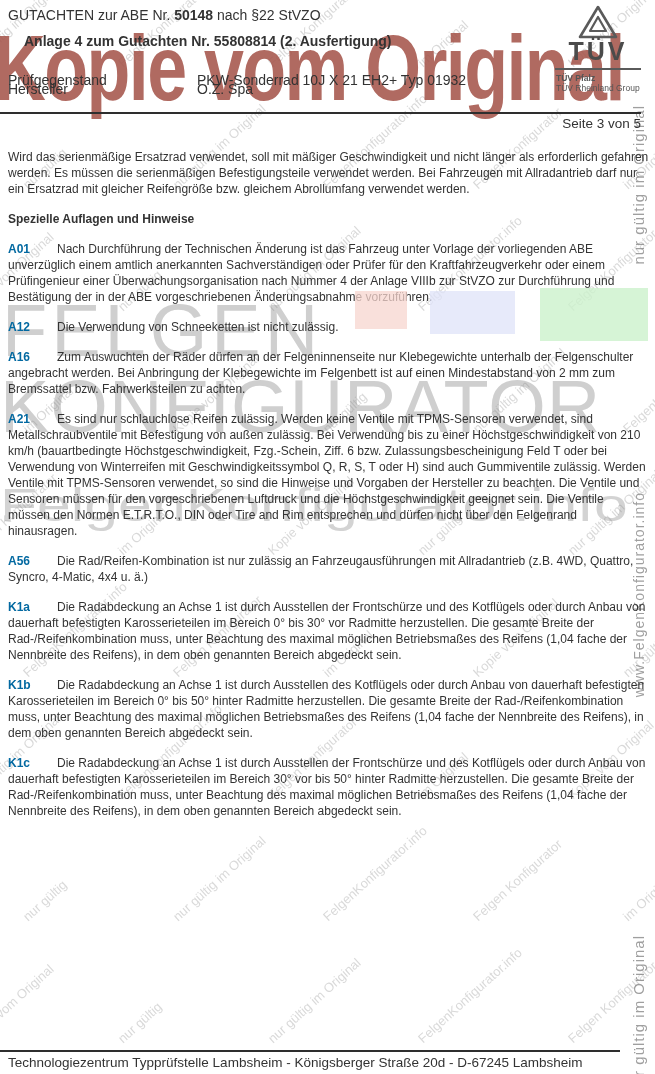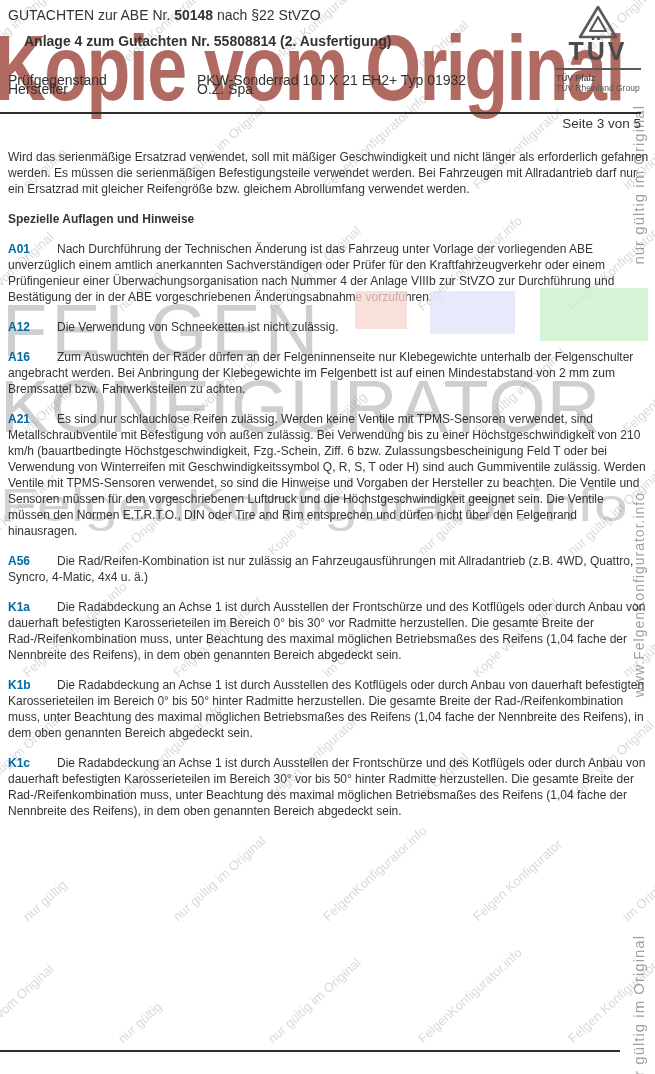--- a/index.html
+++ b/index.html
@@ -151,19 +151,20 @@
       <p><span class="code">A12</span><span>Die Verwendung von Schneeketten ist nicht zulässig.</span></p>
       <p><span class="code">A16</span><span>Zum Auswuchten der Räder dürfen an der Felgeninnenseite nur Klebegewichte unterhalb der Felgenschulter angebracht werden. Bei Anbringung der Klebegewichte im Felgenbett ist auf einen Mindestabstand von 2 mm zum Bremssattel bzw. Fahrwerksteilen zu achten.</span></p>
       <p><span class="code">A21</span><span>Es sind nur schlauchlose Reifen zulässig. Werden keine Ventile mit TPMS-Sensoren verwendet, sind Metallschraubventile mit Befestigung von außen zulässig. Bei Verwendung bis zu einer Höchstgeschwindigkeit von 210 km/h (bauartbedingte Höchstgeschwindigkeit, Fzg.-Schein, Ziff. 6 bzw. Zulassungsbescheinigung Feld T oder bei Verwendung von Winterreifen mit Geschwindigkeitssymbol Q, R, S, T oder H) sind auch Gummiventile zulässig. Werden Ventile mit TPMS-Sensoren verwendet, so sind die Hinweise und Vorgaben der Hersteller zu beachten. Die Ventile und Sensoren müssen für den vorgeschriebenen Luftdruck und die Höchstgeschwindigkeit geeignet sein. Die Ventile müssen den Normen E.T.R.T.O., DIN oder Tire and Rim entsprechen und dürfen nicht über den Felgenrand hinausragen.</span></p>
       <p><span class="code">A56</span><span>Die Rad/Reifen-Kombination ist nur zulässig an Fahrzeugausführungen mit Allradantrieb (z.B. 4WD, Quattro, Syncro, 4-Matic, 4x4 u. ä.)</span></p>
       <p><span class="code">K1a</span><span>Die Radabdeckung an Achse 1 ist durch Ausstellen der Frontschürze und des Kotflügels oder durch Anbau von dauerhaft befestigten Karosserieteilen im Bereich 0° bis 30° vor Radmitte herzustellen. Die gesamte Breite der Rad-/Reifenkombination muss, unter Beachtung des maximal möglichen Betriebsmaßes des Reifens (1,04 fache der Nennbreite des Reifens), in dem oben genannten Bereich abgedeckt sein.</span></p>
       <p><span class="code">K1b</span><span>Die Radabdeckung an Achse 1 ist durch Ausstellen des Kotflügels oder durch Anbau von dauerhaft befestigten Karosserieteilen im Bereich 0° bis 50° hinter Radmitte herzustellen. Die gesamte Breite der Rad-/Reifenkombination muss, unter Beachtung des maximal möglichen Betriebsmaßes des Reifens (1,04 fache der Nennbreite des Reifens), in dem oben genannten Bereich abgedeckt sein.</span></p>
       <p><span class="code">K1c</span><span>Die Radabdeckung an Achse 1 ist durch Ausstellen der Frontschürze und des Kotflügels oder durch Anbau von dauerhaft befestigten Karosserieteilen im Bereich 30° vor bis 50° hinter Radmitte herzustellen. Die gesamte Breite der Rad-/Reifenkombination muss, unter Beachtung des maximal möglichen Betriebsmaßes des Reifens (1,04 fache der Nennbreite des Reifens), in dem oben genannten Bereich abgedeckt sein.</span></p>
     </div>
 
     <div class="rule-bottom"></div>
+    <div class="footer-text">Technologiezentrum Typprüfstelle Lambsheim - Königsberger Straße 20d - D-67245 Lambsheim</div>
   </div>
 
   <div class="hl-box" style="left: 355px; top: 291px; width: 52px; height: 38px; background: rgba(247, 213, 207, 0.75);"></div>
   <div class="hl-box" style="left: 430px; top: 291px; width: 85px; height: 43px; background: rgba(223, 227, 248, 0.75);"></div>
   <div class="hl-box" style="left: 540px; top: 288px; width: 108px; height: 53px; background: rgba(204, 241, 204, 0.8);"></div>
 
 </div>
 
 </body></html>

